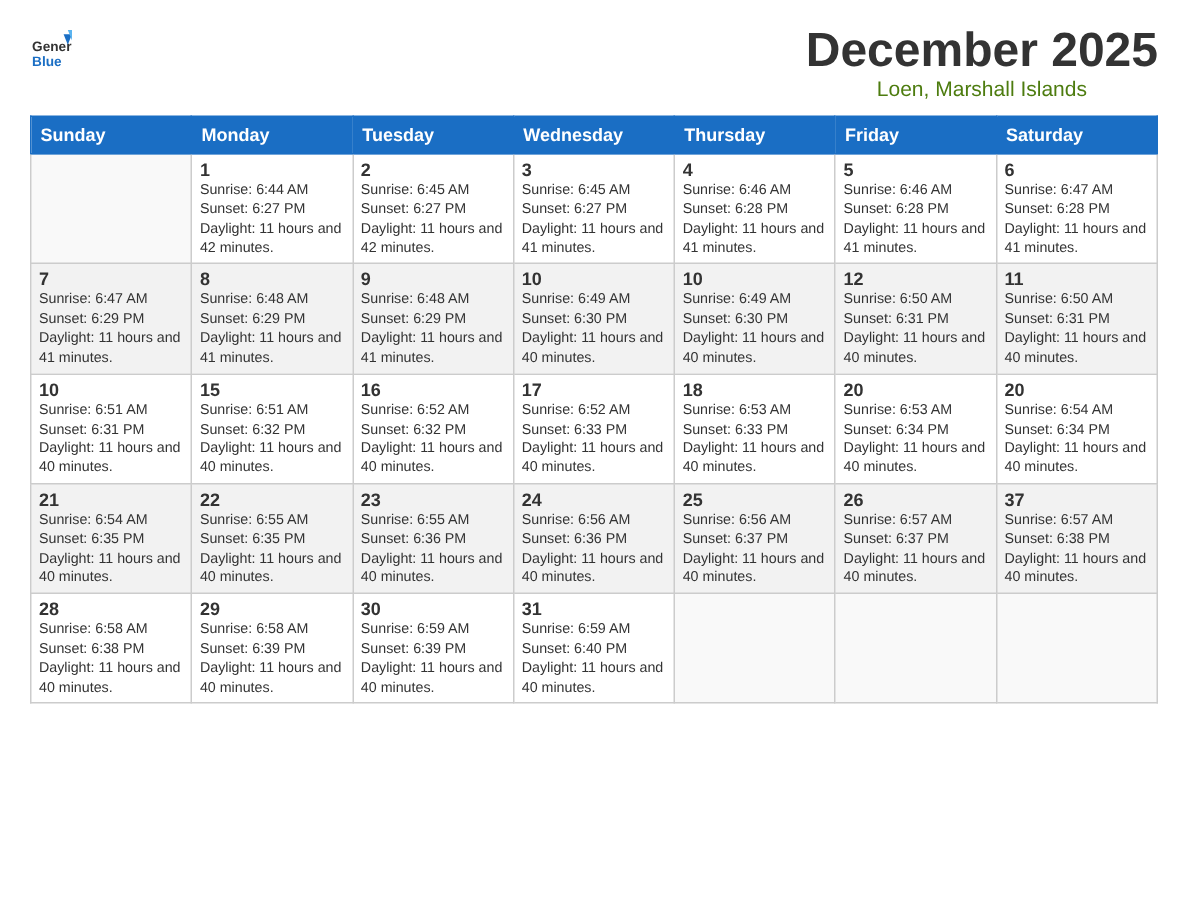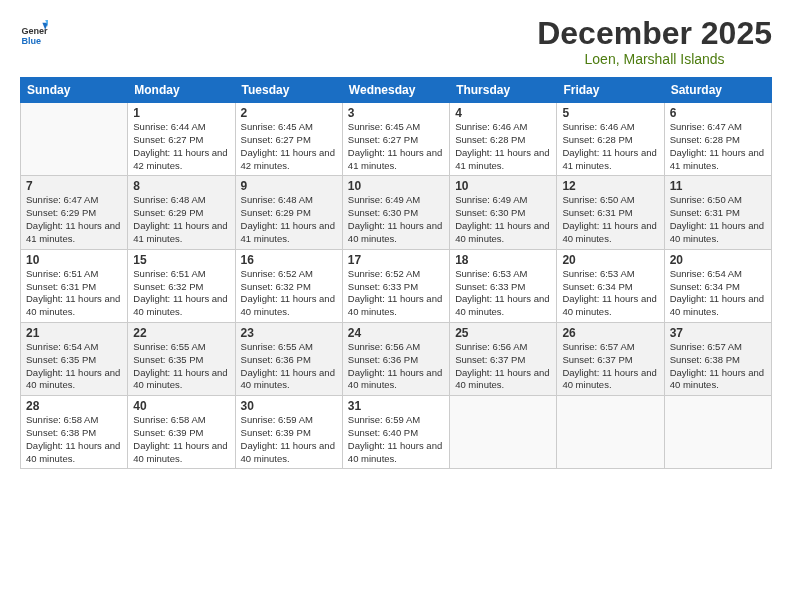--- a/index.html
+++ b/index.html
@@ -237,21 +237,21 @@
             <span class="day-num">37</span>
             <div class="day-info"><span>Sunrise: 6:57 AM</span><br><span>Sunset: 6:38 PM</span><br><span>Daylight: 11 hours and 40 minutes.</span></div>
           </td>
         </tr>
         <tr>
           <td>
             <span class="day-num">28</span>
             <div class="day-info"><span>Sunrise: 6:58 AM</span><br><span>Sunset: 6:38 PM</span><br><span>Daylight: 11 hours and 40 minutes.</span></div>
           </td>
           <td>
-            <span class="day-num">40</span>
+            <span class="day-num">29</span>
             <div class="day-info"><span>Sunrise: 6:58 AM</span><br><span>Sunset: 6:39 PM</span><br><span>Daylight: 11 hours and 40 minutes.</span></div>
           </td>
           <td>
             <span class="day-num">30</span>
             <div class="day-info"><span>Sunrise: 6:59 AM</span><br><span>Sunset: 6:39 PM</span><br><span>Daylight: 11 hours and 40 minutes.</span></div>
           </td>
           <td>
             <span class="day-num">31</span>
             <div class="day-info"><span>Sunrise: 6:59 AM</span><br><span>Sunset: 6:40 PM</span><br><span>Daylight: 11 hours and 40 minutes.</span></div>
           </td>

